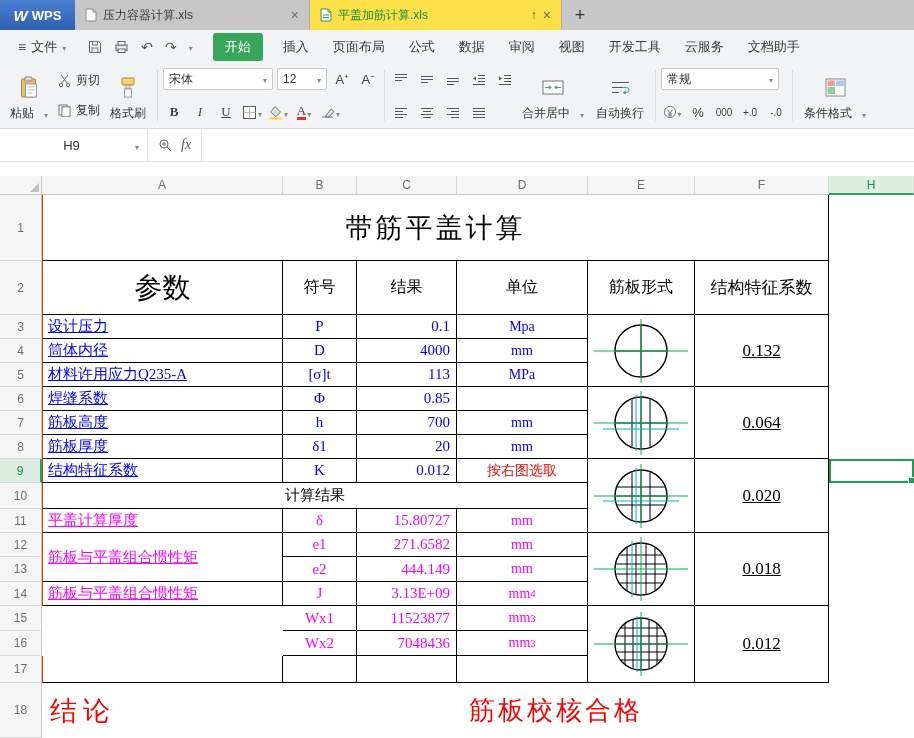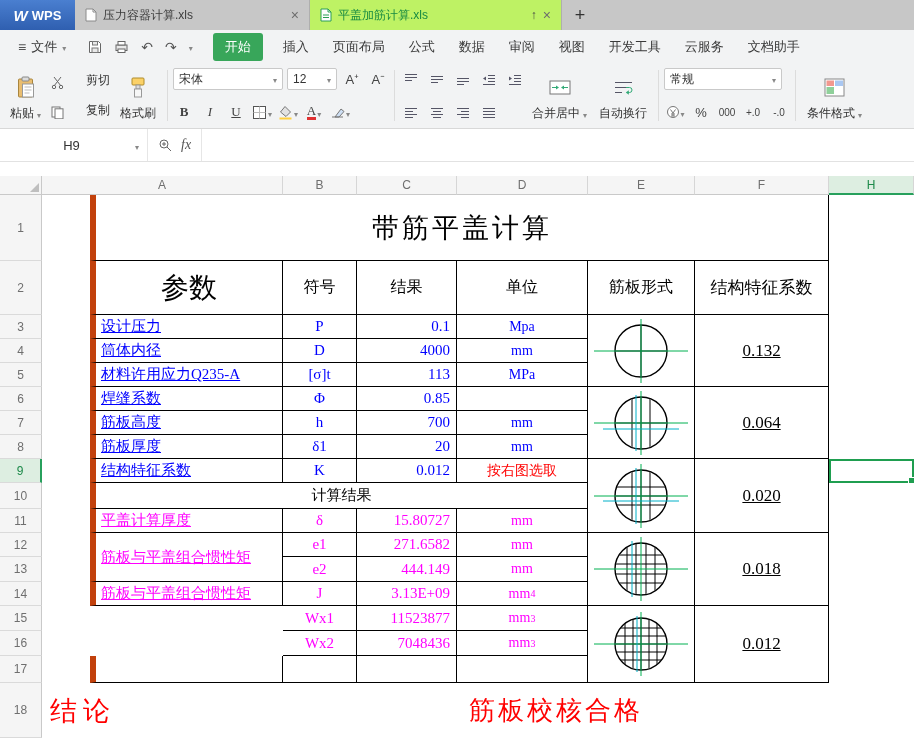--- a/index.html
+++ b/index.html
@@ -8,21 +8,21 @@
   .app { width:914px; height:738px; display:flex; flex-direction:column; }
 
   
   .titlebar { height:30px; flex:none; background:#c7c7c7; display:flex; align-items:stretch; }
   .logo { width:75px; background:linear-gradient(#4a7fd0,#2f5fb0); color:#fff; display:flex;
     align-items:center; justify-content:center; gap:4px; font-size:13px; font-weight:bold; }
   .logo .w { font-style:italic; font-size:15px; }
   .dtab { display:flex; align-items:center; gap:6px; padding:0 10px; font-size:12px;
     border-right:1px solid #aeaeae; }
   .dtab.inactive { width:235px; background:#c7c7c7; color:#3c3c3c; }
-  .dtab.active { width:252px; background:#bef264; color:#178a42; }
+  .dtab.active { width:252px; background:#fde047; color:#178a42; }
   .dtab .ttl { flex:1; overflow:hidden; white-space:nowrap; }
   .gicon { display:flex; align-items:center; }
   .icon-close:after { content:"×"; font-size:14px; color:#6d6d6d; }
   .icon-up:after { content:"↑"; font-size:12px; color:#444; }
   .newtab { width:36px; display:flex; align-items:center; justify-content:center; }
   .icon-plus:after { content:"+"; font-size:18px; color:#333; }
 
   
   .menubar { height:33px; flex:none; background:#f2f3f4; display:flex; align-items:center;
     padding:0 8px; font-size:13px; color:#3a3a3a; }
@@ -35,23 +35,23 @@
   .mitem { padding:5px 12px; white-space:nowrap; }
   .mitem.active { background:#38a65a; color:#fff; border-radius:3px; margin:0 8px; }
 
   
   .toolbar { height:66px; flex:none; background:#f2f3f4; border-bottom:1px solid #d8d8d8;
     display:flex; align-items:stretch; padding:3px 4px; overflow:hidden; }
   .vsep { width:1px; background:#dcdcdc; margin:4px 5px; flex:none; }
   .bigbtn { display:flex; flex-direction:column; align-items:center; justify-content:space-between;
     padding:3px 6px; font-size:12px; color:#333; white-space:nowrap; }
   .bicon { flex:1; display:flex; align-items:center; }
-  .blab { display:flex; align-items:center; gap:3px; }
+  .blab { display:flex; align-items:center; gap:10px; }
   .smcol { display:flex; flex-direction:column; justify-content:space-around; }
-  .smbtn { display:flex; align-items:flex-end; gap:22px; font-size:12px; color:#333; padding:1px 4px; }
+  .smbtn { display:flex; align-items:center; gap:5px; font-size:12px; color:#333; padding:1px 4px; }
   .tb2 { display:flex; flex-direction:column; justify-content:space-between; padding:2px 0; }
   .trow { display:flex; align-items:center; gap:4px; }
   .combo { background:#fff; border:1px solid #c9c9c9; border-radius:2px; height:22px;
     display:flex; align-items:center; font-size:12px; color:#333; padding:0 5px; }
   .cval { flex:1; overflow:hidden; white-space:nowrap; }
   .w110{width:110px} .w50{width:50px} .w118{width:118px}
   .ibtn { min-width:22px; height:22px; display:flex; align-items:center; justify-content:center;
     color:#444; font-size:13px; gap:1px; }
   .bld { font-weight:bold; font-family:"Liberation Serif",serif; }
   .itl { font-style:italic; font-family:"Liberation Serif",serif; }
@@ -83,21 +83,21 @@
     display:flex; align-items:center; justify-content:center; font-size:12px; color:#6f6f6f;
     font-family:"Liberation Sans",sans-serif; }
   .rh.sel { background:#ddeee1; color:#1d8a4a; border-right:2px solid #27a05c; }
   .corner { background:#f5f5f5; border-right:1px solid #c9c9c9; border-bottom:1px solid #c9c9c9;
     position:relative; }
   .corner:after { content:""; position:absolute; right:2px; bottom:2px;
     border-left:9px solid transparent; border-bottom:9px solid #bfbfbf; }
 
   .c { display:flex; align-items:center; font-size:15px; color:#000; overflow:hidden; white-space:nowrap; }
   .bc { border-right:1px solid #000; border-bottom:1px solid #000; }
-  .bl { border-left:6px solid #c2410c;margin-left:48px; }
+  .bl { border-left:1px solid #c2410c; }
   .al { padding-left:5px; } .ac { justify-content:center; } .ar { justify-content:flex-end; padding-right:6px; }
   .blue { color:#0000ff; } .mag { color:#ff00ff; } .red { color:#ff0000; }
   .u { text-decoration:underline; }
   .title-c { font-size:27px; letter-spacing:3px; justify-content:center; }
   .h2a { font-size:28px; justify-content:center; }
   .h2 { font-size:16px; justify-content:center; }
   .h2f { font-size:17px; justify-content:center; }
   .coef { font-size:17px; justify-content:center;text-decoration:underline; }
   .unit { font-size:14px; justify-content:center; }
   .sym { justify-content:center; }

